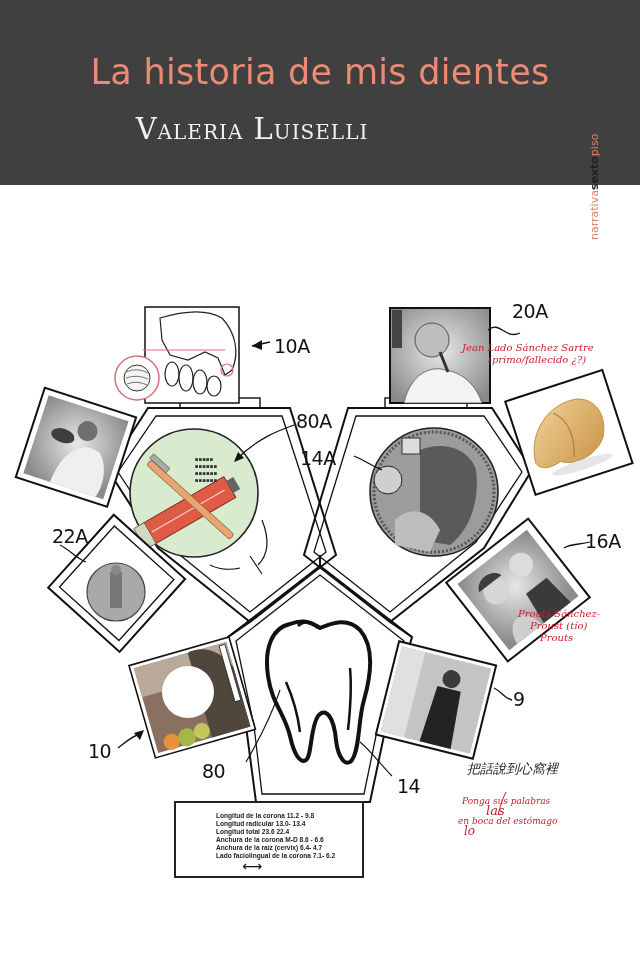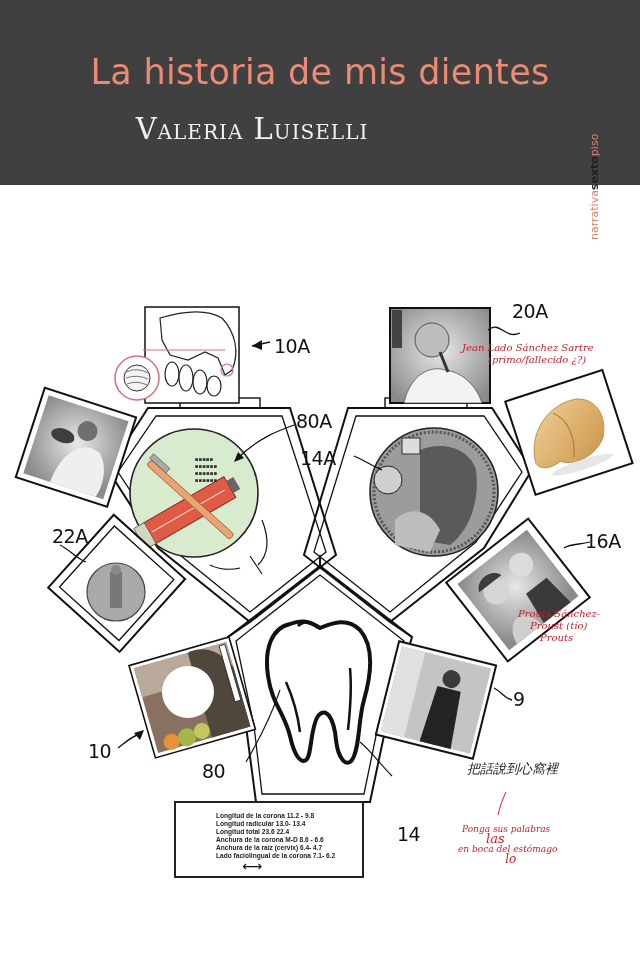--- a/index.html
+++ b/index.html
@@ -232,38 +232,38 @@
 </svg>
 
 <div class="label" style="left:274px; top:327px;margin-top:8px;">10A</div>
 <div class="label" style="left:512px; top:300px;">20A</div>
 <div class="label" style="left:296px; top:410px;">80A</div>
 <div class="label" style="left:300px; top:447px;">14A</div>
 <div class="label" style="left:29px; top:525px;margin-left:23px;">22A</div>
 <div class="label" style="left:585px; top:530px;">16A</div>
 <div class="label" style="left:88px; top:740px;text-align:center;">10</div>
 <div class="label" style="left:202px; top:760px;">80</div>
-<div class="label" style="left:397px; top:775px;margin-top:48px;">14</div>
+<div class="label" style="left:397px; top:775px;">14</div>
 <div class="label" style="left:513px; top:688px;">9</div>
 
 <div class="hand" style="left:462px; top:342px;">
   <div>Jean Lado Sánchez Sartre</div>
   <div style="padding-left:26px;">(primo/fallecido ¿?)</div>
 </div>
 <div class="hand" style="left:518px; top:608px;">
   <div>Prouts Sánchez-</div>
   <div style="padding-left:12px;">Proust (tío)</div>
   <div style="padding-left:22px;">Prouts</div>
 </div>
 <div class="chinese">把話說到心窩裡</div>
-<div class="hand" style="left:458px; top:824px; font-size:9px; line-height:10px;">
+<div class="hand" style="left:458px; top:796px; font-size:9px; line-height:10px;">
   <div style="padding-left:4px;">Ponga sus palabras</div>
   <div style="padding-left:28px; font-size:13px;">las</div>
   <div>en boca del estómago</div>
-  <div style="padding-left:6px; font-size:12px;text-align:center;">lo</div>
+  <div style="padding-left:6px; font-size:12px;">lo</div>
 </div>
 
 <div class="spec-box">
   <div class="spec-line">Longitud de la corona 11.2 - 9.8</div>
   <div class="spec-line">Longitud radicular 13.0- 13.4</div>
   <div class="spec-line">Longitud total 23.6 22.4</div>
   <div class="spec-line">Anchura de la corona M-D 8.6 - 6.6</div>
   <div class="spec-line">Anchura de la raíz (cervix) 6.4- 4.7</div>
   <div class="spec-line">Lado faciolingual de la corona 7.1- 6.2</div>
   <div class="spec-arrow">⟷</div>

